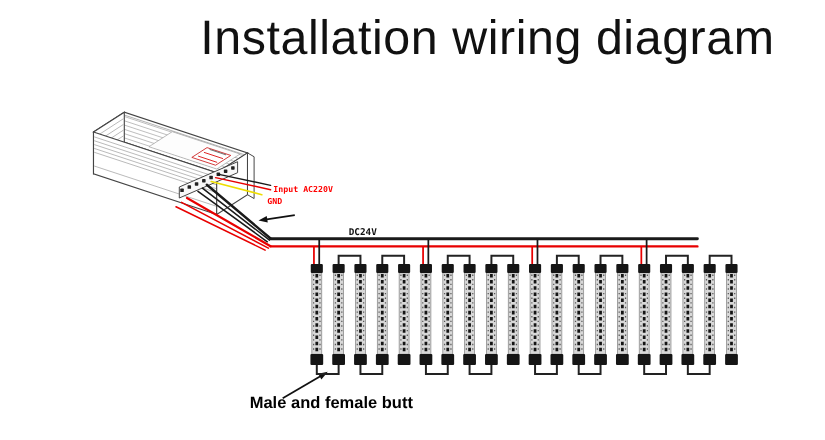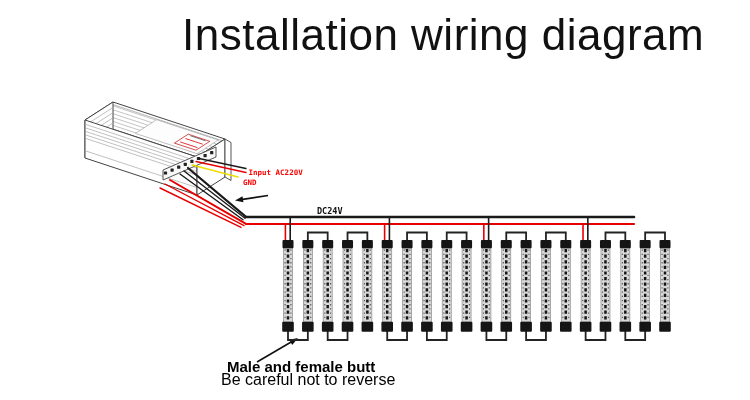--- a/index.html
+++ b/index.html
@@ -298,14 +298,13 @@
           <rect x="659.1980000000001" y="321.8" width="11.6" height="10" rx="1" fill="#151515"></rect>
         </g>
       </g>
 
     <text class="red-lbl" x="248.5" y="174.5">Input AC220V</text>
     <text class="red-lbl" x="243" y="185">GND</text>
     <text class="blk-lbl" x="317" y="213.5">DC24V</text>
   </svg>
 
   <div class="note-mono">Male and female butt</div>
-  <div class="note-sans">Be careful not to reverse</div>
 </div>
 
 </body></html>

